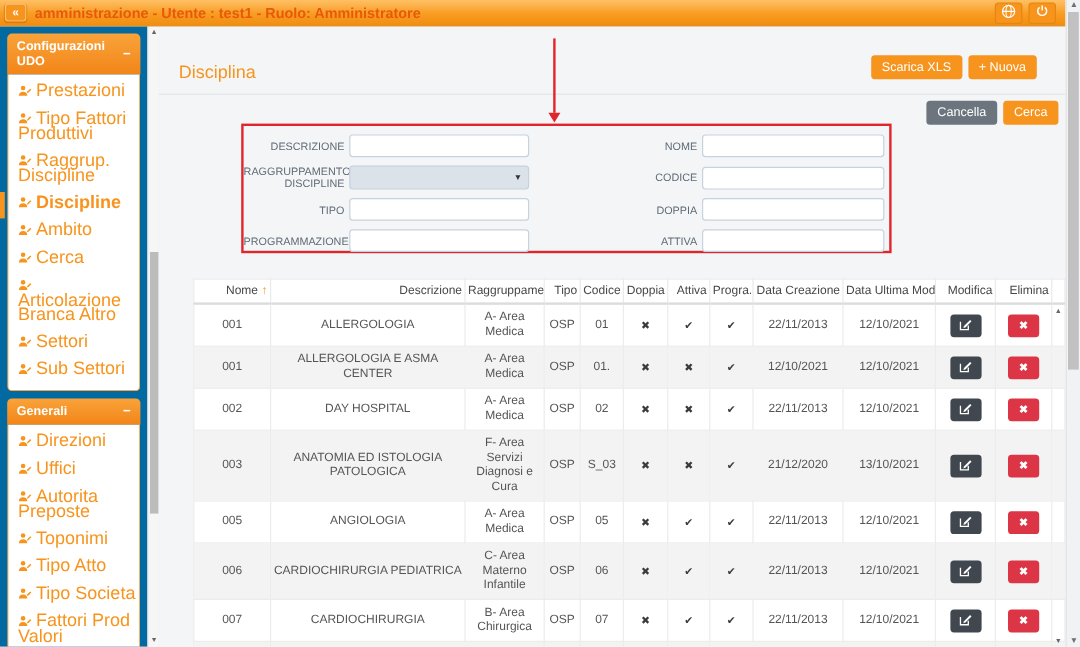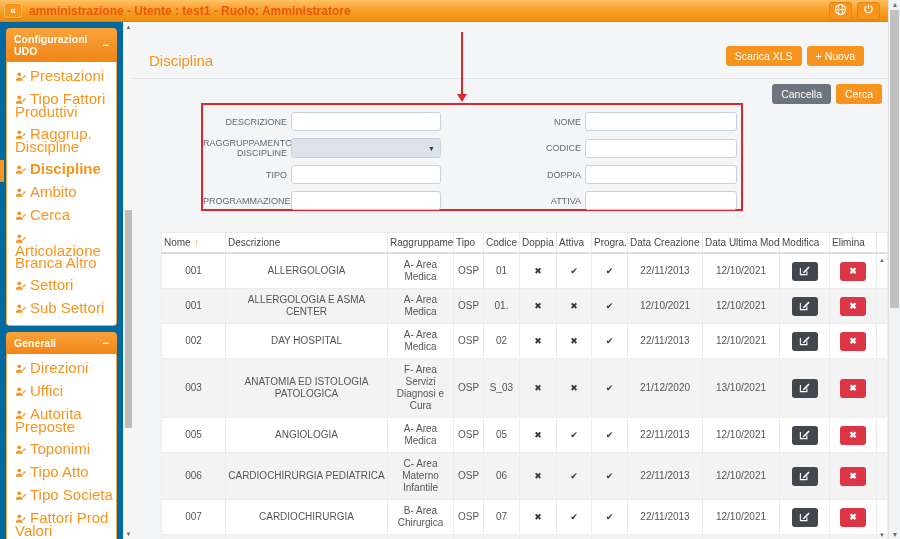--- a/index.html
+++ b/index.html
@@ -117,21 +117,21 @@
 
   
   .table-wrap { position:absolute; left:29px; top:210px; width:726px; }
   table.grid {
     border-collapse:collapse; table-layout:fixed; width:726px;
     background:#fff; font-size:10px; color:#555;
   }
   .grid th {
     font-weight:normal; color:#474747; background:#fff;
     border:1px solid #eaeaea; border-bottom:2px solid #d9dde0;
-    padding:4px 2px; text-align:left; font-size:10px; line-height:11px;
+    padding:4px 2px; text-align:right; font-size:10px; line-height:11px;
     overflow:hidden; white-space:nowrap;
   }
   .grid td {
     border:1px solid #ececec; padding:5px 2px; text-align:center;
     vertical-align:middle; line-height:12px; overflow:hidden;
   }
   .grid tbody tr:nth-child(even) td { background:#f3f3f3; }
   .sort-arrow { color:#f7941d; font-weight:bold; margin-left:3px; font-size:10px; }
   .flag { font-size:9px; color:#3a3a3a; }
   .btn-edit {

